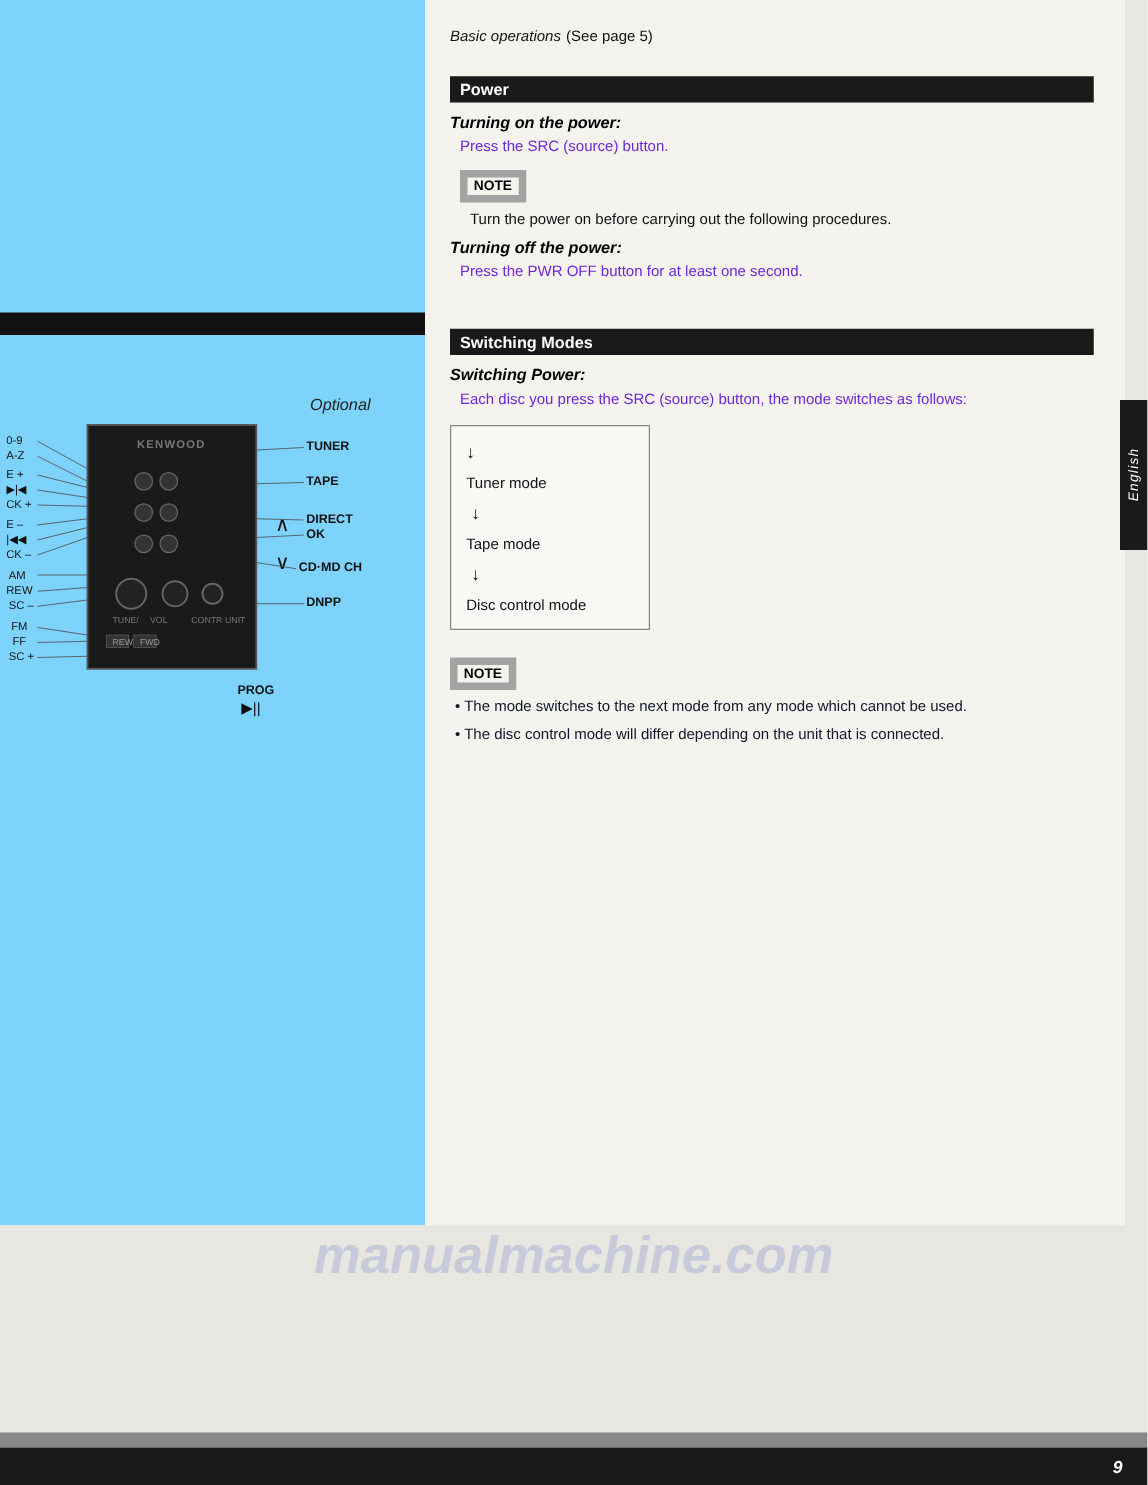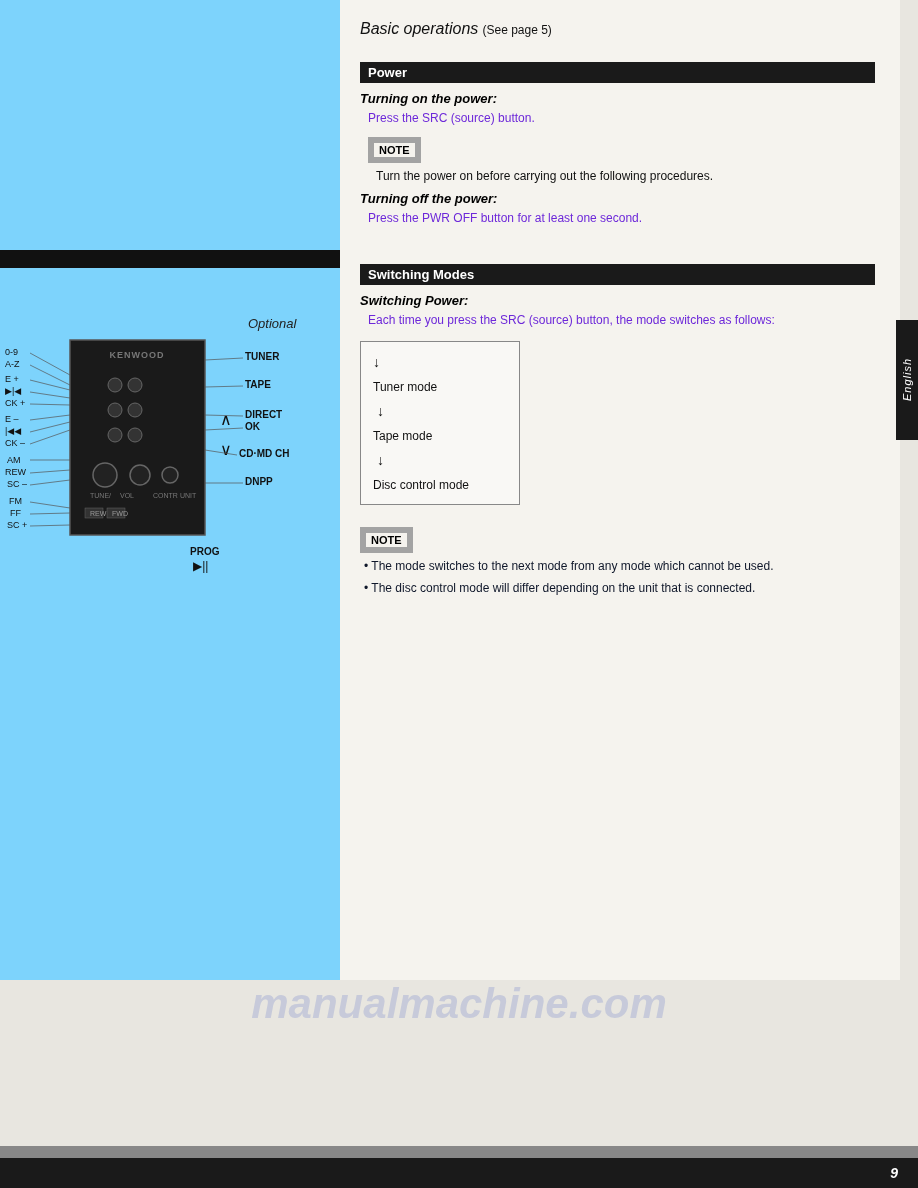--- a/index.html
+++ b/index.html
@@ -85,21 +85,21 @@
     
     .section-title {
       font-size: 15px;
       font-weight: bold;
       font-style: italic;
       color: #111;
       margin-bottom: 8px;
     }
 
     .section-title span {
-      font-size: 16px;
+      font-size: 12px;
       font-weight: normal;
     }
 
     
     .section-header {
       background: #1a1a1a;
       color: #fff;
       padding: 3px 8px;
       font-size: 13px;
       font-weight: bold;
@@ -328,21 +328,21 @@
       </div>
 
       <div class="subsection-title">Turning off the power:</div>
       <div class="body-text">Press the PWR OFF button for at least one second.</div>
     </div>
 
     <div>
       <div class="section-header" style="margin-top: 37px;">Switching Modes</div>
 
       <div class="subsection-title">Switching Power:</div>
-      <div class="body-text">Each time you press the SRC (source) button, the mode switches as follows:</div>
+      <div class="body-text">Each disc you press the SRC (source) button, the mode switches as follows:</div>
 
       
       <div class="mode-list-box">
         <div class="mode-item">
           <span style="display:block; font-size:14px; color:#111; margin-bottom:2px;">↓</span>
         </div>
         <div class="mode-item">
           <span>Tuner mode</span>
         </div>
         <div class="mode-item">

